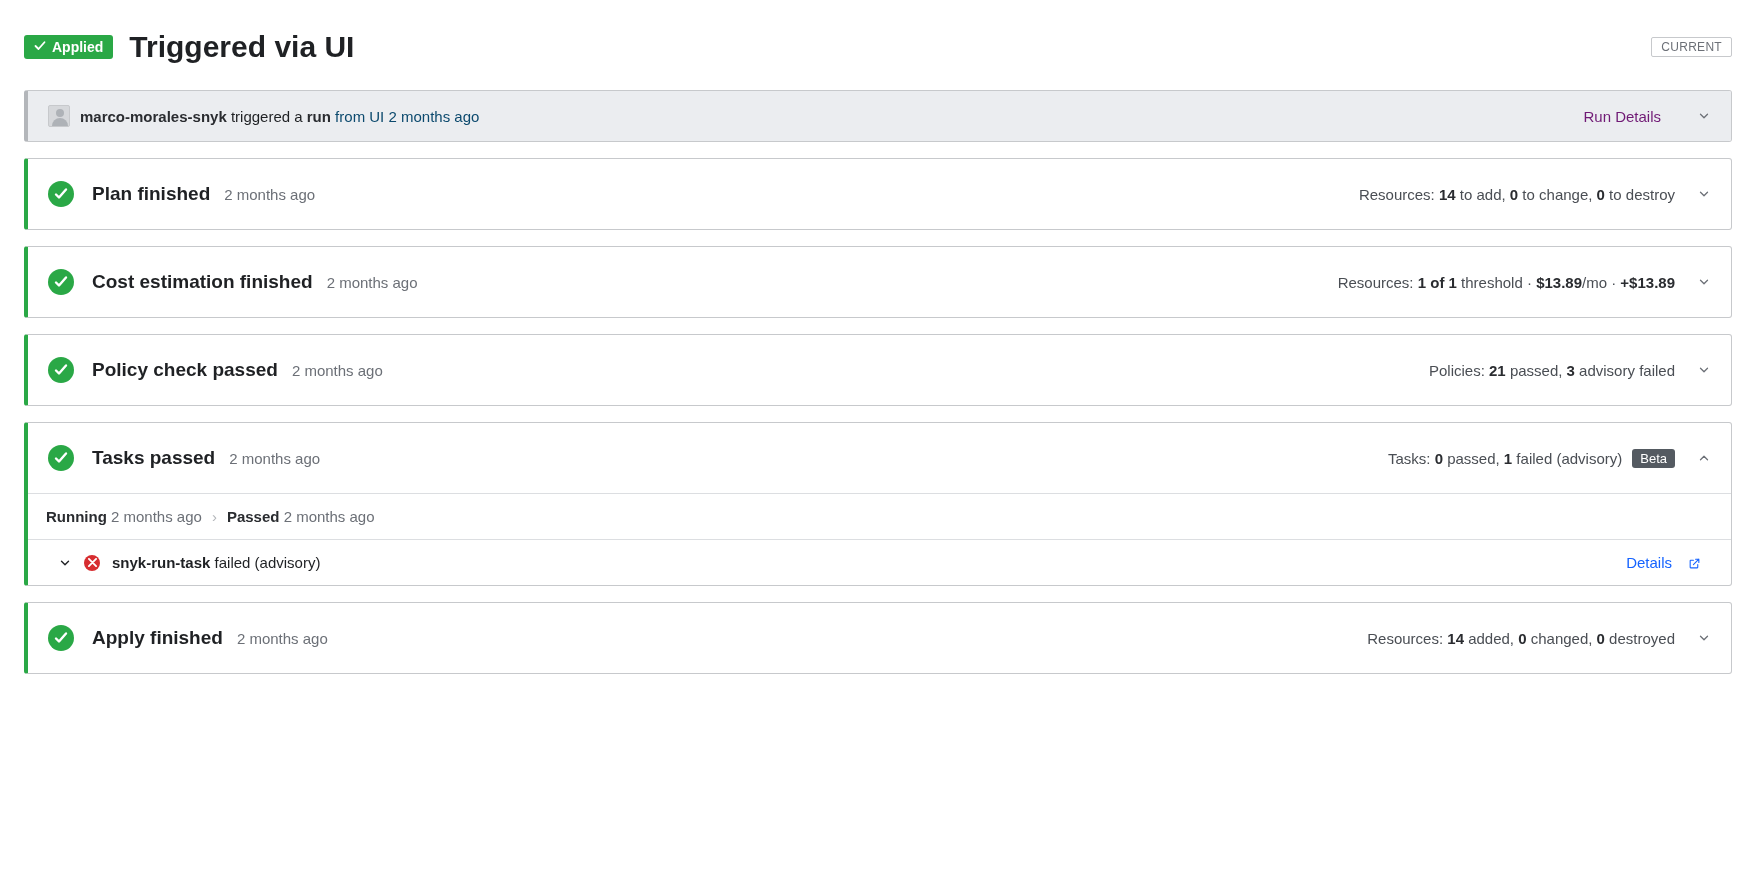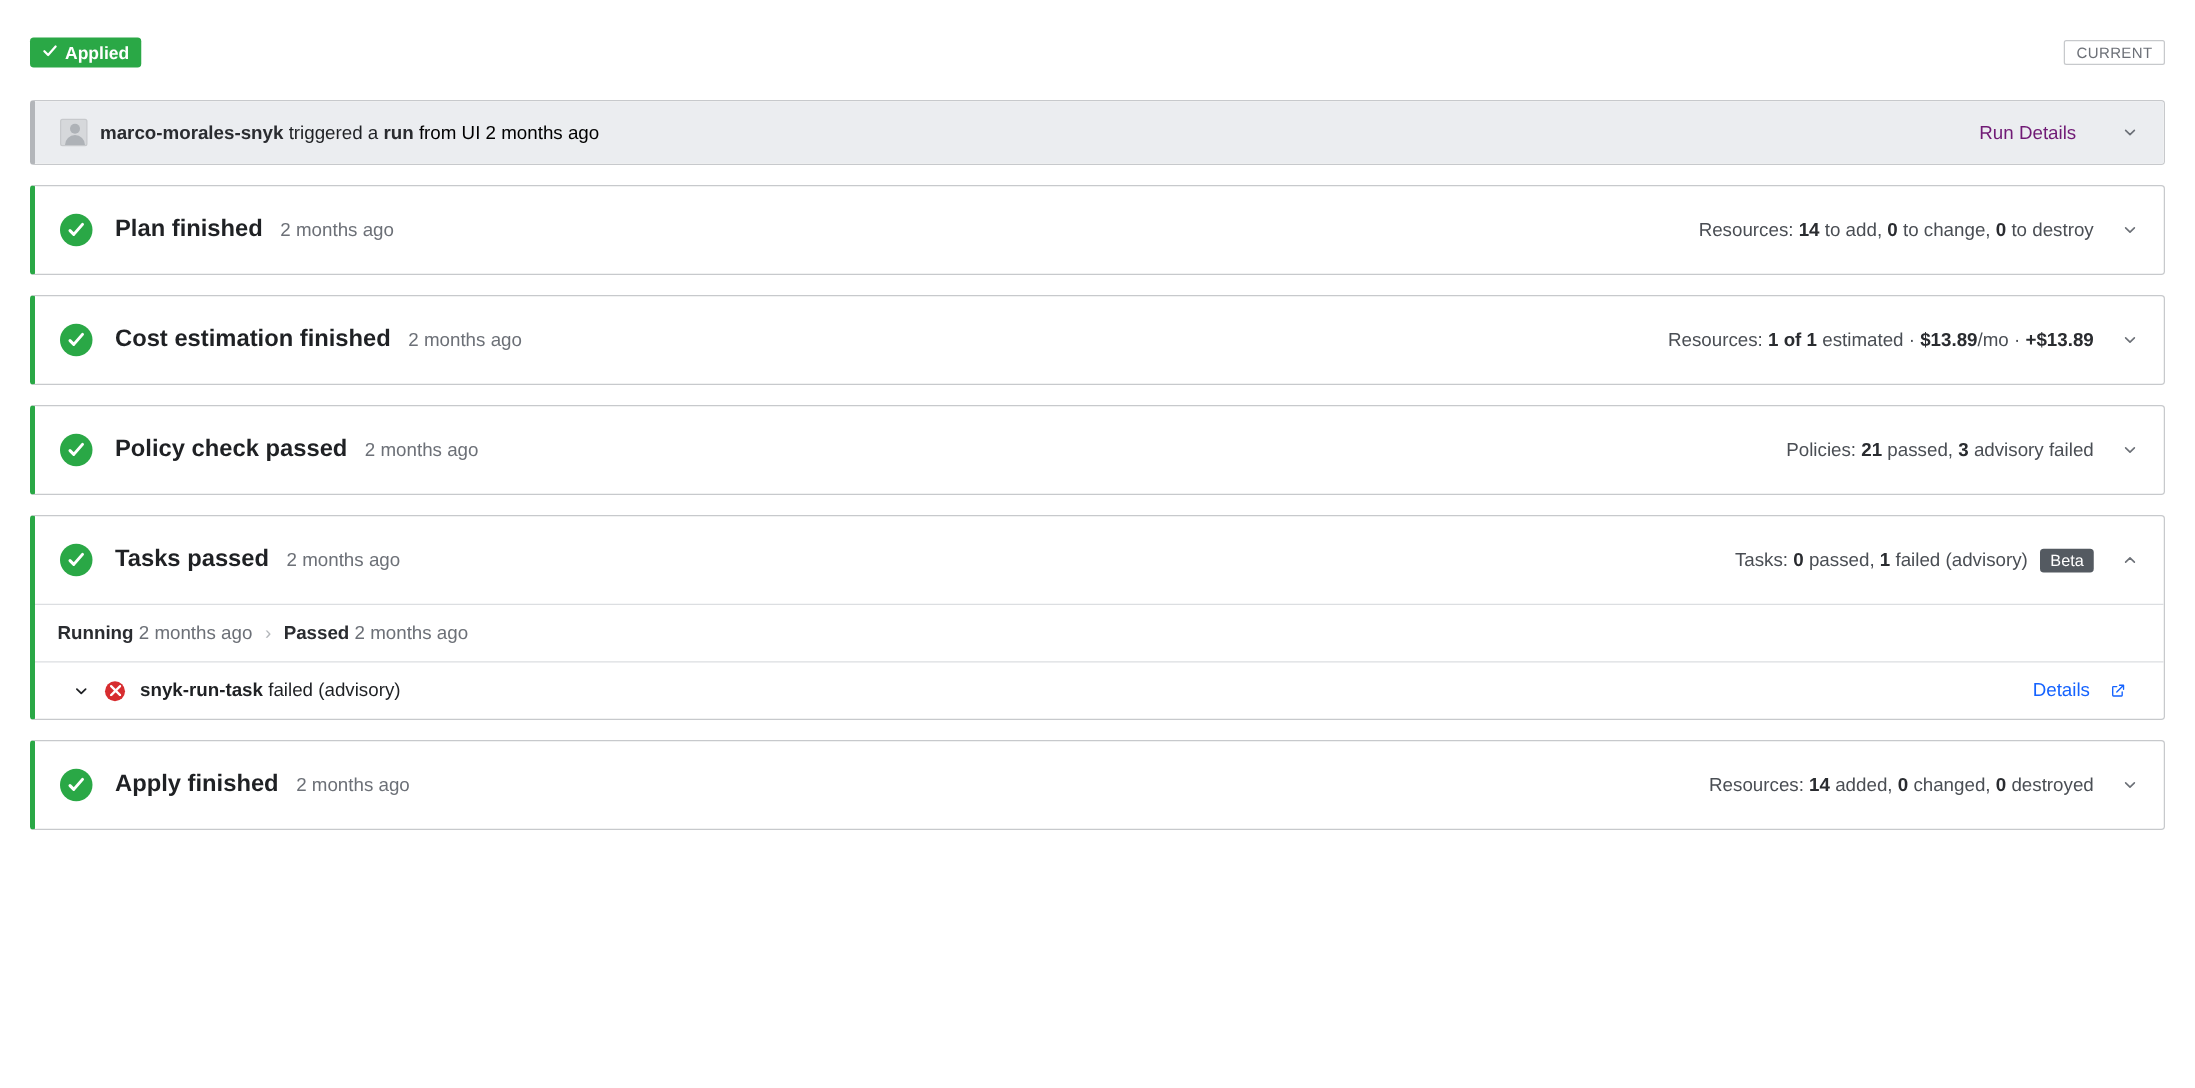--- a/index.html
+++ b/index.html
@@ -88,21 +88,21 @@
     top: 3px; left: 7px;
   }
   .avatar::after {
     content: "";
     position: absolute;
     width: 16px; height: 10px;
     background: #aeb2b7;
     border-radius: 8px 8px 0 0;
     bottom: -2px; left: 3px;
   }
-  .muted { color: #000000; }
+  .muted { color: #0c4a6e; }
   .run-details .text { font-size: 15px; }
   .run-details .text b { font-weight: 600; color: #2a2c30; }
   .run-details-action {
     color: #701a75;
     font-weight: 500;
     margin-right: 14px;
   }
   .chevron {
     width: 14px; height: 14px;
     display: inline-block;
@@ -198,20 +198,21 @@
 
 <div class="header-row">
   <span class="badge-applied">
     <span class="chk">
       <svg viewBox="0 0 16 16">
           <path d="M2 8 l4 4 8-9" stroke="#fff" stroke-width="2.4" fill="none" stroke-linecap="round" stroke-linejoin="round"></path>
         </svg>
     </span>
     <span>Applied</span>
   </span>
+  <h1 class="page-title">Triggered via UI</h1>
   <span class="spacer"></span>
   <span class="badge-current">CURRENT</span>
 </div>
 
 <div class="card border-gray">
   <div class="run-details">
     <span class="avatar"></span>
     <span class="text">
       <b>marco-morales-snyk</b><span> triggered a </span><b>run</b><span class="muted"> from UI 2 months ago</span>
     </span>
@@ -250,21 +251,21 @@
   <div class="stage-row">
     <span class="status-icon">
       <svg viewBox="0 0 16 16">
           <path d="M3 8.5 l3 3 7-8" stroke="#fff" stroke-width="2.4" fill="none" stroke-linecap="round" stroke-linejoin="round"></path>
         </svg>
     </span>
     <span class="stage-title">Cost estimation finished</span>
     <span class="stage-time">2 months ago</span>
     <span class="spacer"></span>
     <span class="stage-summary">
-      <span>Resources: </span><b>1 of 1</b><span> estimated · </span><b>$13.89</b><span>/mo · </span><b>+$13.89</b>
+      <span>Resources: </span><b>1 of 1</b><span> threshold · </span><b>$13.89</b><span>/mo · </span><b>+$13.89</b>
     </span>
     <span class="chev-wrap">
       <span class="chevron"><svg viewBox="0 0 24 24">
             <path d="M6 9l6 6 6-6" stroke="#6c7077" stroke-width="2.2" fill="none" stroke-linecap="round" stroke-linejoin="round"></path>
           </svg></span>
     </span>
   </div>
 </div>
 
 <div class="card border-green">

